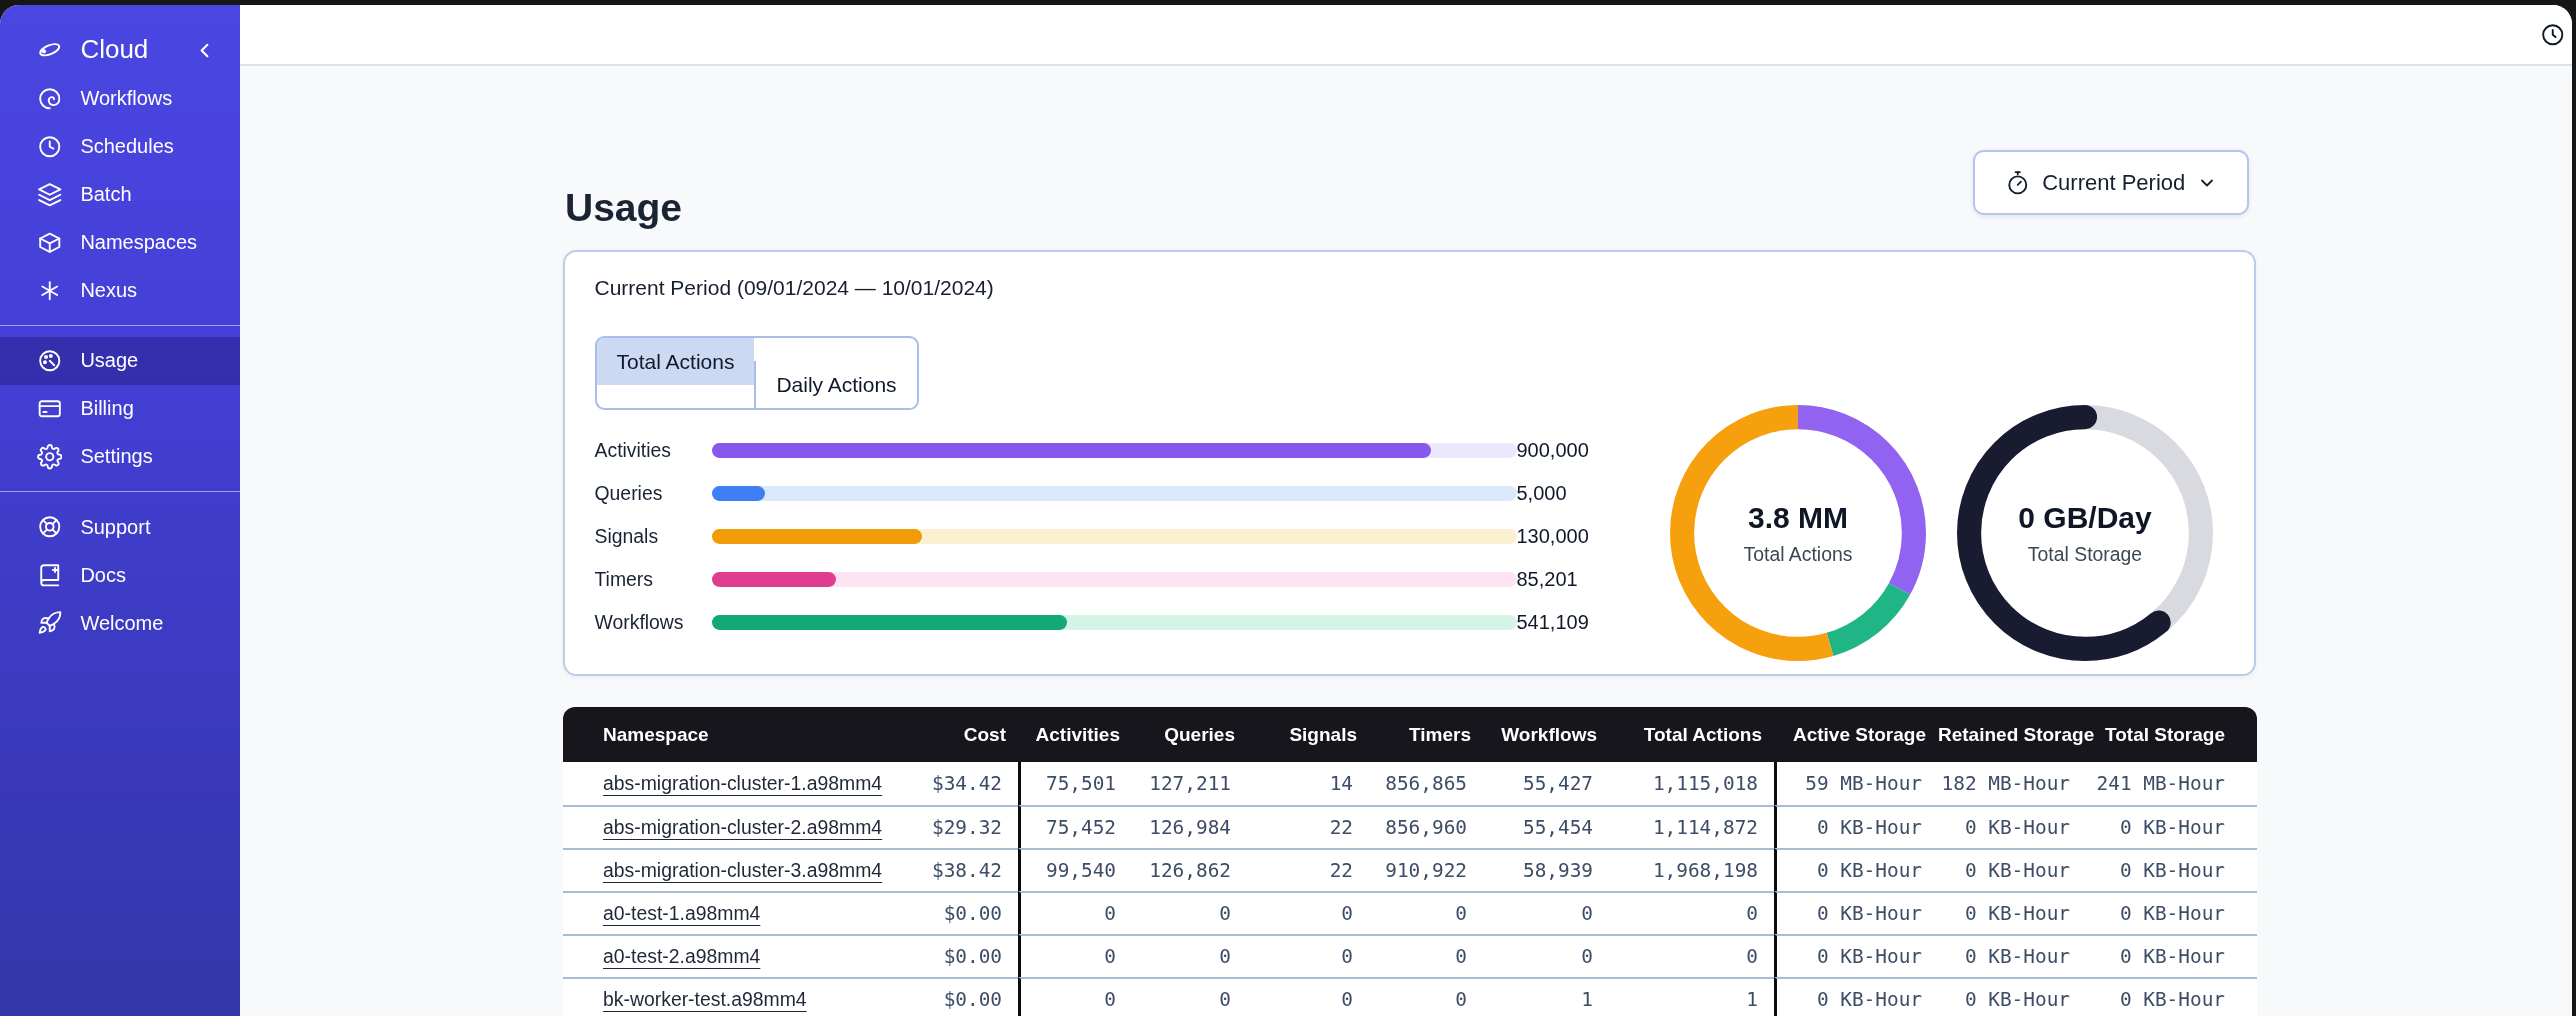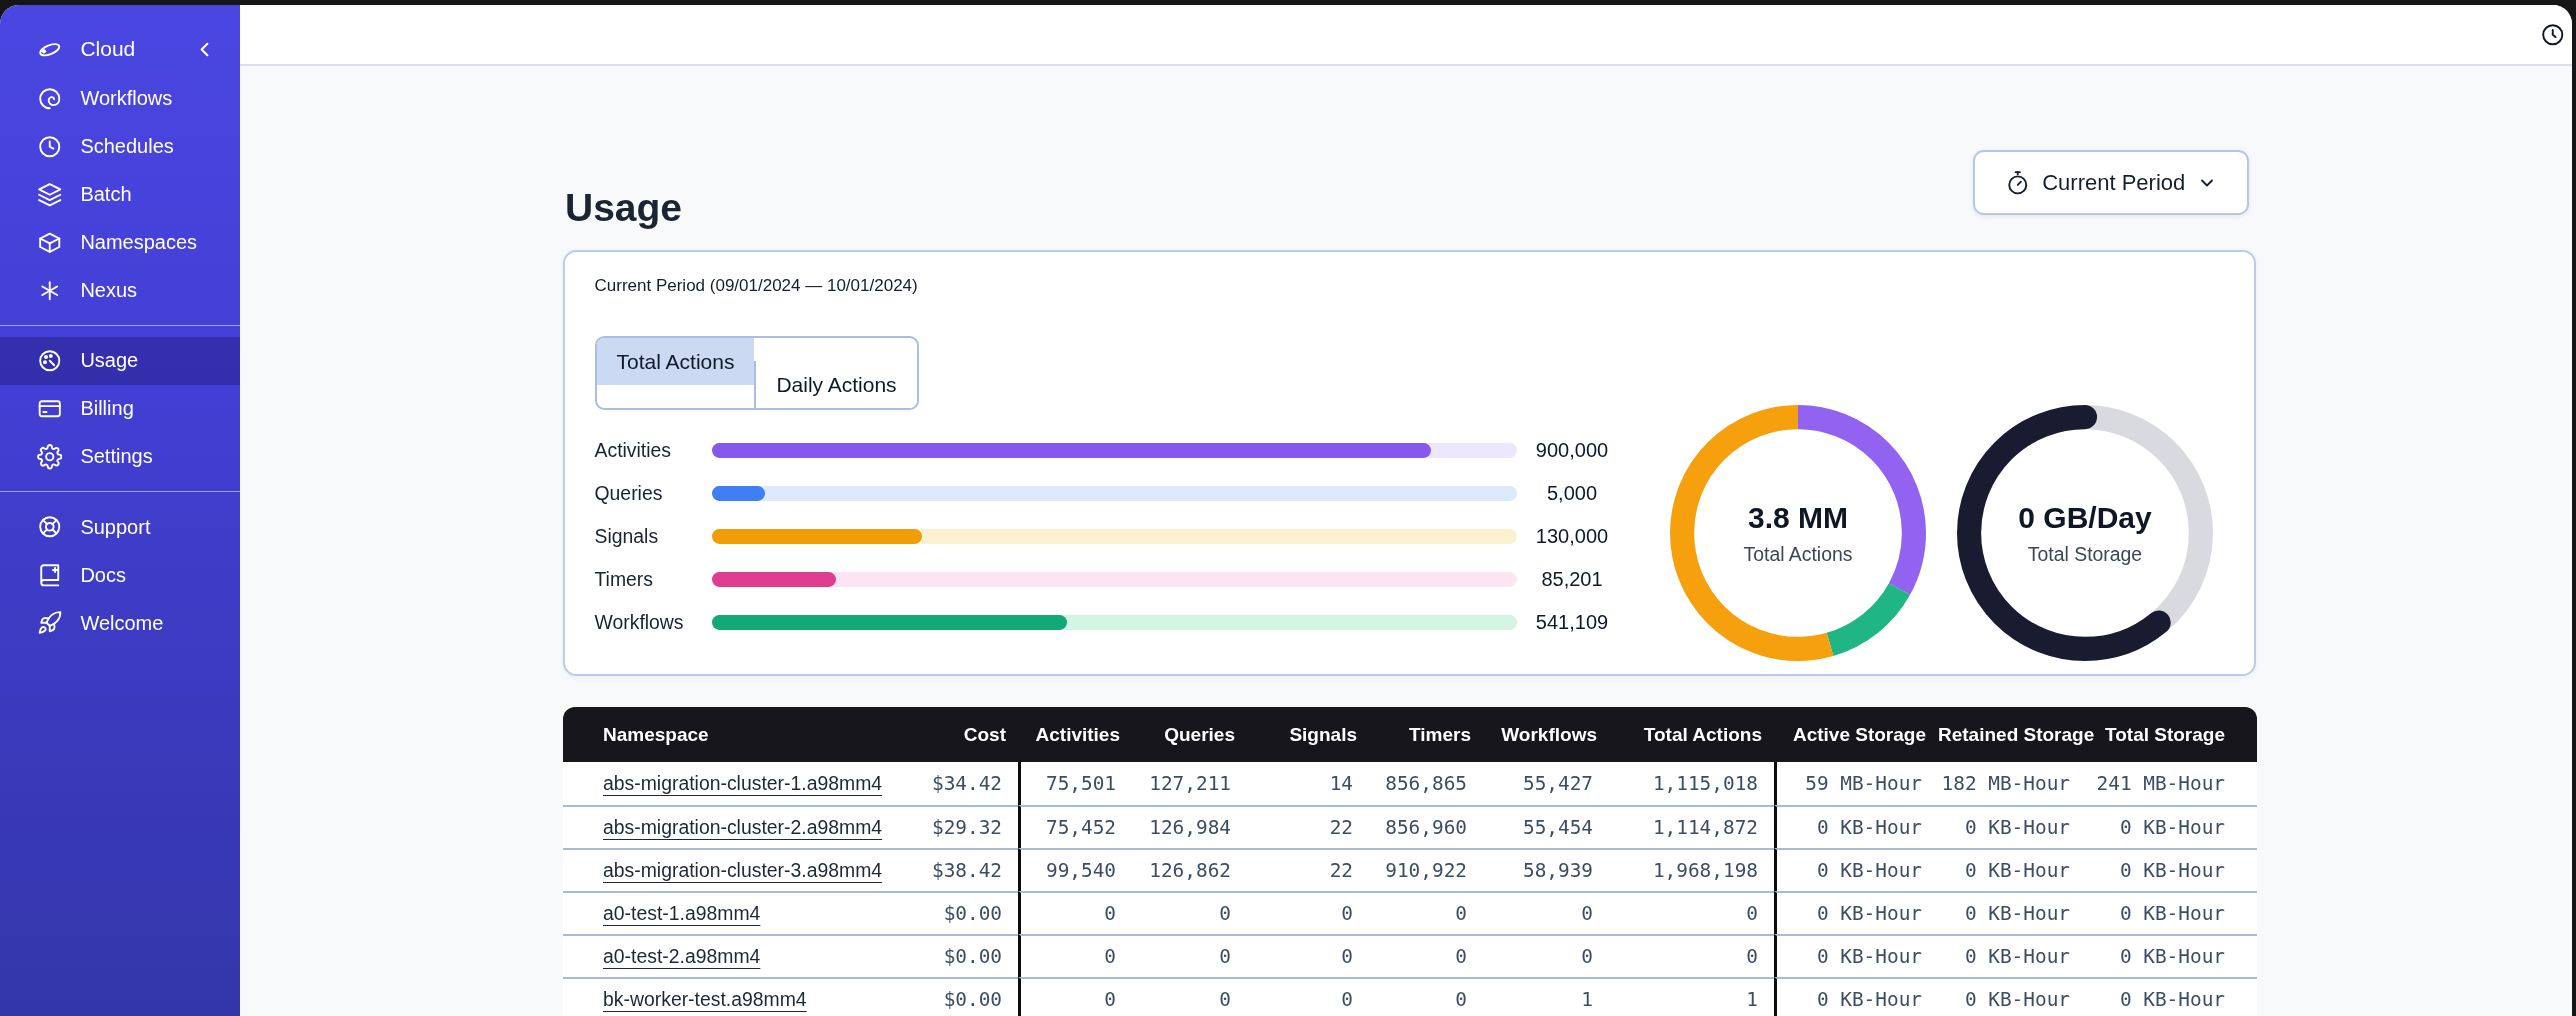--- a/index.html
+++ b/index.html
@@ -13,21 +13,21 @@
     position:absolute;top:5.4px;left:0;right:4px;bottom:0;
     background:var(--content-bg,#F7F9FB);
     border-radius:19px 19px 0 0;overflow:hidden;
   }
   
   .sidebar{
     position:absolute;top:0;left:0;bottom:0;width:240px;
     background:linear-gradient(180deg,var(--sb-top,#4A46E1) 0%,#443FD6 35%,var(--sb-bottom,#3336A9) 100%);
     color:#fff;padding-top:19px;box-sizing:border-box;z-index:3;
   }
-  .brand{height:50px;display:flex;align-items:center;gap:17.4px;padding:0 24px 0 36px;font-size:21px;font-weight:500;}
+  .brand{height:50px;display:flex;align-items:center;gap:17.4px;padding:0 24px 0 36px;font-size:26px;font-weight:500;}
   .brand .collapse{margin-left:auto;width:23px;height:23px;color:#fff;cursor:pointer;}
   .side-item{height:48px;display:flex;align-items:center;gap:17.4px;padding:0 24px 0 36px;font-size:20px;cursor:pointer;}
   .side-item.active{background:rgba(10,8,70,0.28);}
   .side-icon{width:27px;height:27px;flex:0 0 27px;display:flex;align-items:center;justify-content:center;}
   .side-icon svg{width:25.5px;height:25.5px;}
   .side-divider{border:none;border-top:1.3px solid rgba(255,255,255,0.5);margin:10.7px 0;}
   
   .topbar{position:absolute;left:240px;right:0;top:0;height:59px;background:#fff;border-bottom:2px solid #DCE0E8;z-index:2;}
   .tz-control{position:absolute;left:2300px;top:0;height:59px;display:flex;align-items:center;gap:10.7px;color:#2E3A4C;font-size:21px;font-weight:500;cursor:pointer;}
   .tz-control svg.clock{width:25.5px;height:25.5px;color:#10192A;}
@@ -41,31 +41,31 @@
     box-shadow:0 1.3px 4px rgba(30,40,90,0.08);
   }
   .period-btn svg.timer{width:25.5px;height:25.5px;}
   .period-btn svg.chev{width:20px;height:20px;}
   
   .card{
     position:absolute;left:563px;top:245px;width:1693px;height:426px;z-index:1;
     background:#fff;border:2px solid var(--card-border,#BCCBEA);border-radius:13.4px;box-sizing:border-box;
     box-shadow:0 1.3px 5.4px rgba(40,60,120,0.05);
   }
-  .card-title{position:absolute;left:29.5px;top:24px;font-size:17px;font-weight:500;color:#161F2D;}
+  .card-title{position:absolute;left:29.5px;top:24px;font-size:21px;font-weight:500;color:#161F2D;}
   .tabs{position:absolute;left:29.5px;top:84px;display:inline-flex;border:2px solid #A9BEE6;border-radius:9.4px;overflow:hidden;background:#fff;}
   .tab{padding:0 20px;height:47px;display:flex;align-items:center;font-size:21px;font-weight:500;color:#10192A;cursor:pointer;background:#fff;}
   .tab.active{background:#CBD9F3;}
   .tab + .tab{border-left:2px solid #A9BEE6;margin-top:23px;}
   .bars{position:absolute;left:29.5px;top:177px;width:1033px;}
   .bar-row{display:flex;align-items:center;height:43px;}
   .bar-label{width:117px;font-size:19.4px;color:#1A2334;}
   .bar-track{width:805px;height:14.8px;border-radius:7.4px;position:relative;}
   .bar-fill{position:absolute;top:0;bottom:0;left:0;border-radius:7.4px;}
-  .bar-value{flex:1;text-align:center;font-size:20px;color:#10192A;}
+  .bar-value{flex:1;text-align:left;font-size:20px;color:#10192A;}
   .donut{position:absolute;top:153px;width:256px;height:256px;}
   .donut-center{position:absolute;inset:0;display:flex;flex-direction:column;align-items:center;justify-content:center;gap:8px;}
   .donut-value{font-size:30px;font-weight:600;color:#0F1726;}
   .donut-label{font-size:19.4px;color:#3C4656;}
   
   .usage-table{
     position:absolute;left:563px;top:702px;width:1693px;z-index:1;
     border-collapse:separate;border-spacing:0;table-layout:fixed;background:#fff;
     border-radius:12px 12px 0 0;
   }

